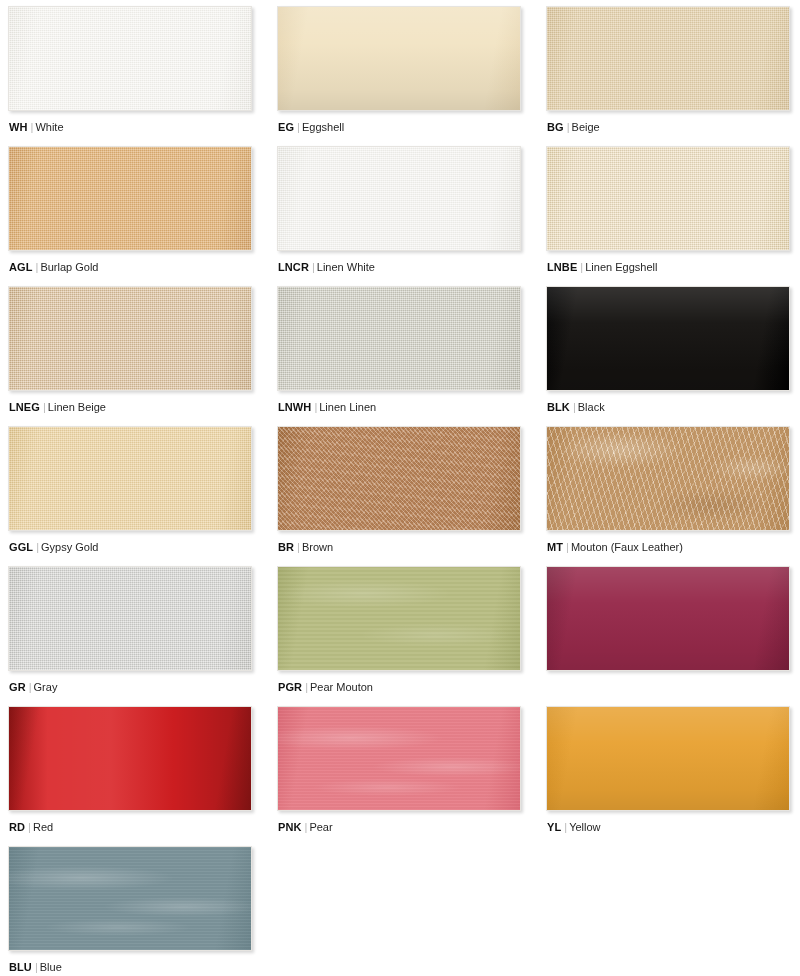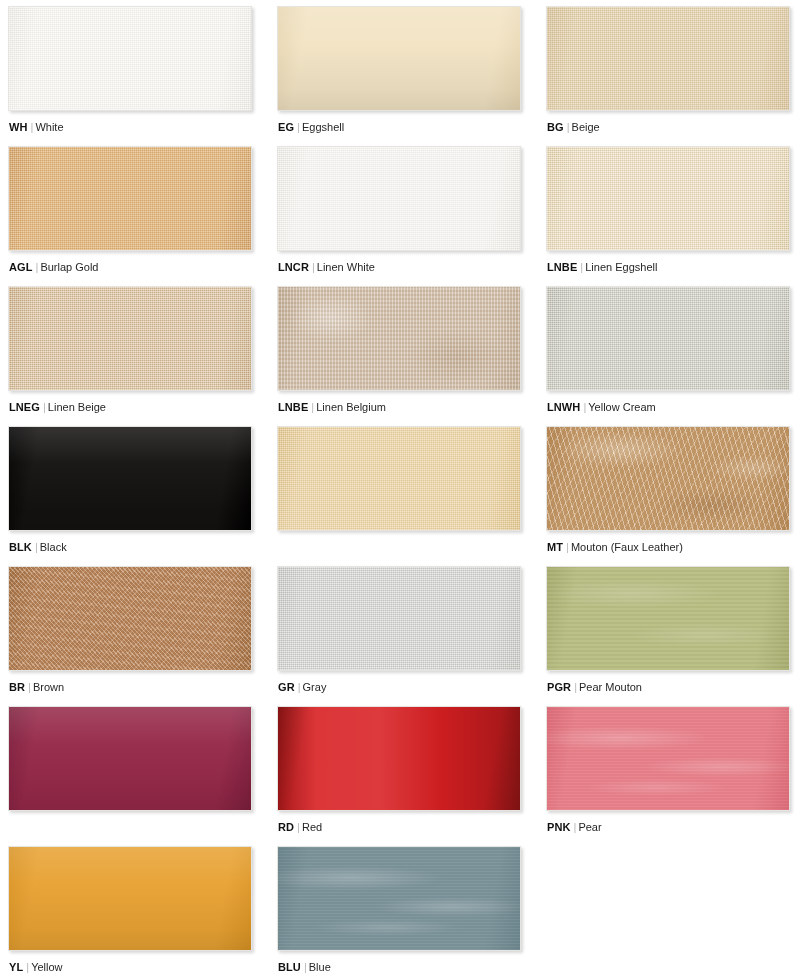--- a/index.html
+++ b/index.html
@@ -166,53 +166,48 @@
       </div>
       <div class="swatch-label"><span class="code">LNBE</span><span class="sep">|</span><span class="name">Linen Eggshell</span></div>
     </div>
     <div class="swatch-cell">
       <div class="swatch-chip" style="background: linear-gradient(100deg, rgb(210, 179, 137) 0%, rgb(224, 196, 158) 12%, rgb(224, 196, 158) 86%, rgb(210, 179, 137) 100%);">
         <div class="tex tex-weave-fine"></div>
       </div>
       <div class="swatch-label"><span class="code">LNEG</span><span class="sep">|</span><span class="name">Linen Beige</span></div>
     </div>
     <div class="swatch-cell">
-      <div class="swatch-chip" style="background: linear-gradient(100deg, rgb(198, 178, 156) 0%, rgb(214, 196, 176) 12%, rgb(214, 196, 176) 86%, rgb(198, 178, 156) 100%);">
-        <div class="tex tex-mottle"></div>
-      </div>
-      <div class="swatch-label"><span class="code">LNBE</span><span class="sep">|</span><span class="name">Linen Belgium</span></div>
-    </div>
-    <div class="swatch-cell">
       <div class="swatch-chip" style="background: linear-gradient(100deg, rgb(196, 195, 182) 0%, rgb(211, 210, 198) 12%, rgb(211, 210, 198) 86%, rgb(196, 195, 182) 100%);">
         <div class="tex tex-weave-fine"></div>
       </div>
-      <div class="swatch-label"><span class="code">LNWH</span><span class="sep">|</span><span class="name">Yellow Cream</span></div>
+      <div class="swatch-label"><span class="code">LNWH</span><span class="sep">|</span><span class="name">Linen Linen</span></div>
     </div>
     <div class="swatch-cell">
       <div class="swatch-chip" style="background: linear-gradient(100deg, rgb(0, 0, 0) 0%, rgb(20, 18, 16) 12%, rgb(20, 18, 16) 86%, rgb(0, 0, 0) 100%);">
         <div class="tex tex-sheen-v"></div>
       </div>
       <div class="swatch-label"><span class="code">BLK</span><span class="sep">|</span><span class="name">Black</span></div>
     </div>
     <div class="swatch-cell">
       <div class="swatch-chip" style="background: linear-gradient(100deg, rgb(227, 198, 140) 0%, rgb(239, 214, 164) 12%, rgb(239, 214, 164) 86%, rgb(227, 198, 140) 100%);">
         <div class="tex tex-weave-soft"></div>
       </div>
+      <div class="swatch-label"><span class="code">GGL</span><span class="sep">|</span><span class="name">Gypsy Gold</span></div>
+    </div>
+    <div class="swatch-cell">
+      <div class="swatch-chip" style="background: linear-gradient(100deg, rgb(172, 119, 72) 0%, rgb(192, 138, 94) 12%, rgb(192, 138, 94) 86%, rgb(172, 119, 72) 100%);">
+        <div class="tex tex-diag"></div>
+      </div>
+      <div class="swatch-label"><span class="code">BR</span><span class="sep">|</span><span class="name">Brown</span></div>
     </div>
     <div class="swatch-cell">
       <div class="swatch-chip" style="background: linear-gradient(100deg, rgb(192, 147, 95) 0%, rgb(210, 168, 120) 12%, rgb(210, 168, 120) 86%, rgb(192, 147, 95) 100%);">
         <div class="tex tex-crinkle"></div>
       </div>
       <div class="swatch-label"><span class="code">MT</span><span class="sep">|</span><span class="name">Mouton (Faux Leather)</span></div>
-    </div>
-    <div class="swatch-cell">
-      <div class="swatch-chip" style="background: linear-gradient(100deg, rgb(172, 119, 72) 0%, rgb(192, 138, 94) 12%, rgb(192, 138, 94) 86%, rgb(172, 119, 72) 100%);">
-        <div class="tex tex-diag"></div>
-      </div>
-      <div class="swatch-label"><span class="code">BR</span><span class="sep">|</span><span class="name">Brown</span></div>
     </div>
     <div class="swatch-cell">
       <div class="swatch-chip" style="background: linear-gradient(100deg, rgb(203, 203, 199) 0%, rgb(217, 217, 214) 12%, rgb(217, 217, 214) 86%, rgb(203, 203, 199) 100%);">
         <div class="tex tex-weave-fine"></div>
       </div>
       <div class="swatch-label"><span class="code">GR</span><span class="sep">|</span><span class="name">Gray</span></div>
     </div>
     <div class="swatch-cell">
       <div class="swatch-chip" style="background: linear-gradient(100deg, rgb(167, 173, 112) 0%, rgb(184, 189, 131) 12%, rgb(184, 189, 131) 86%, rgb(167, 173, 112) 100%);">
         <div class="tex tex-fabric-soft"></div>

